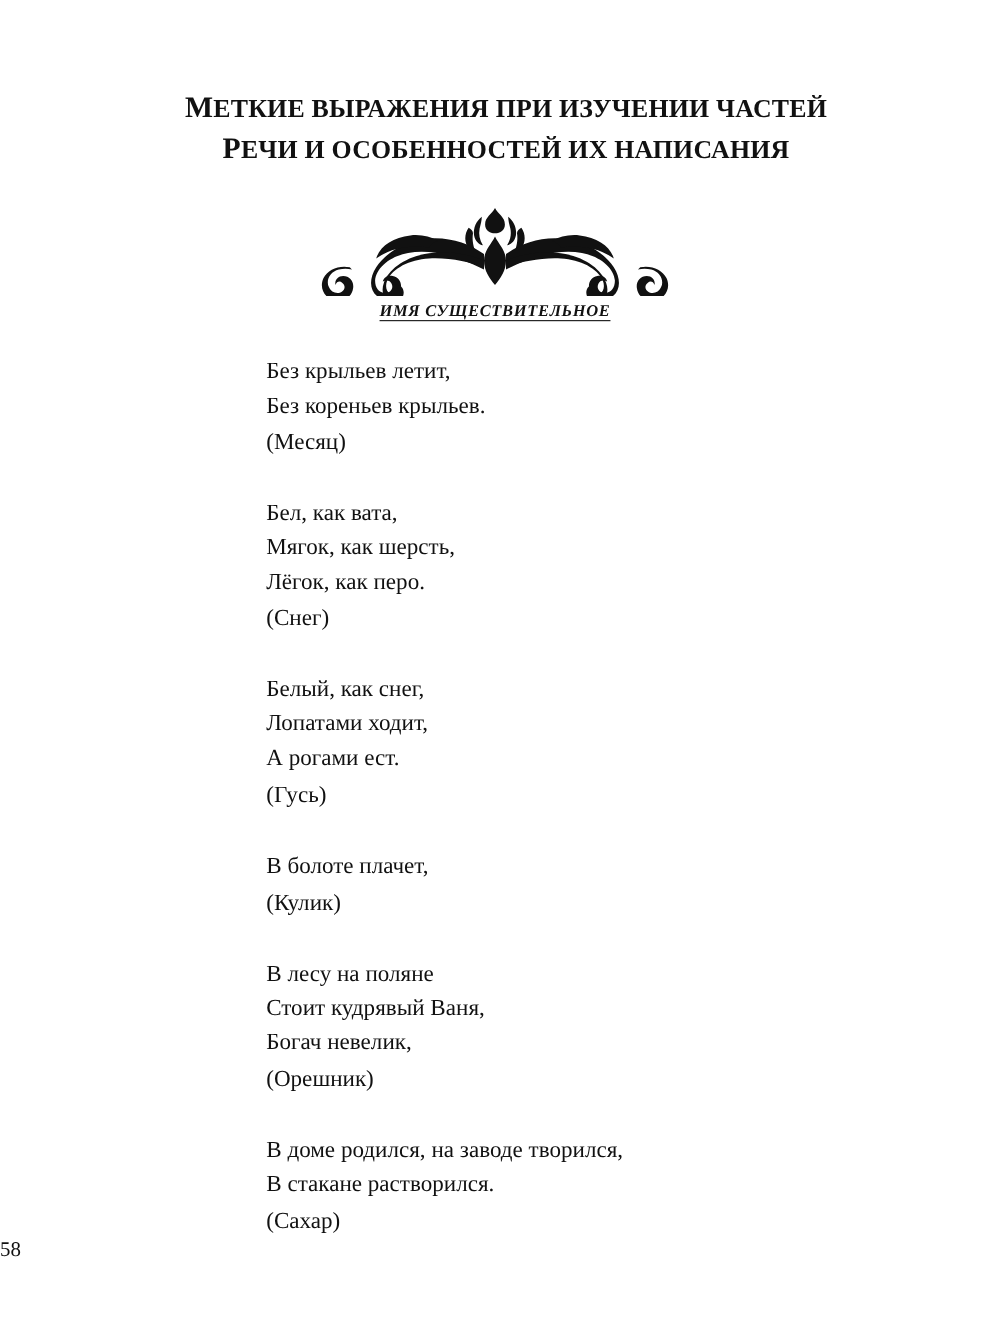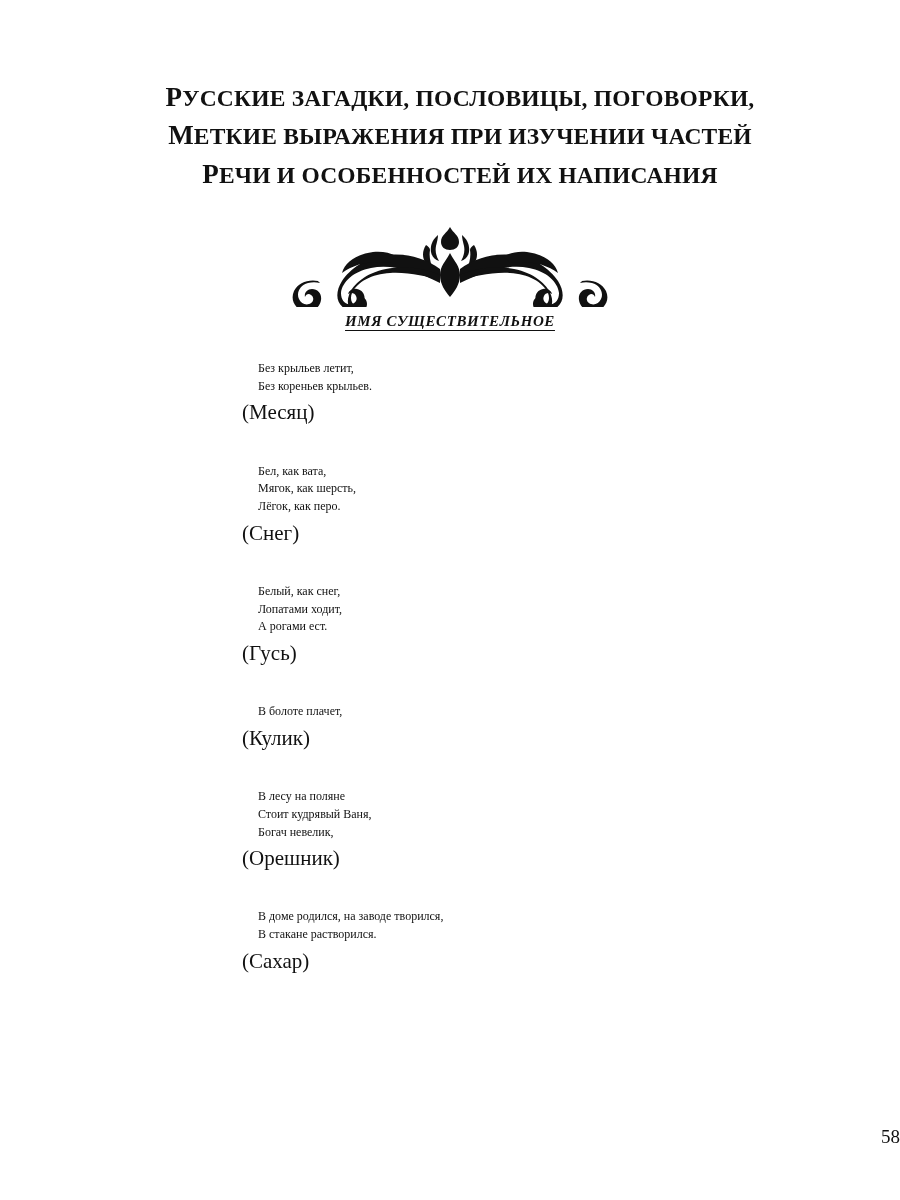--- a/index.html
+++ b/index.html
@@ -60,48 +60,46 @@
     padding-left: 52px;
     box-sizing: border-box;
   }
   .riddle {
     margin-bottom: 34px;
   }
   .riddle:last-child {
     margin-bottom: 0;
   }
   .riddle-line {
-    font-size: 12px;
+    font-size: 21px;
     line-height: 1.48;
     white-space: nowrap;
-    margin-left: 16px;
   }
   .riddle-answer {
     font-size: 21px;
     line-height: 1.48;
     text-align: left;
     padding-right: 62px;
     margin-top: 2px;
   }
   .page-number {
     position: absolute;
     left: 0;
     right: 0;
     bottom: 52px;
-    text-align: right;
+    text-align: left;
     font-size: 19px;
   }
 </style>
 </head>
 <body>
 
 <div class="page">
 
   <h1 class="doc-title">
-    <span class="line"><span class="cap">Р</span>УССКИЕ ЗАГАДКИ, ПОСЛОВИЦЫ, ПОГОВОРКИ,</span>
     <span class="line"><span class="cap">М</span>ЕТКИЕ ВЫРАЖЕНИЯ ПРИ ИЗУЧЕНИИ ЧАСТЕЙ</span>
     <span class="line"><span class="cap">Р</span>ЕЧИ И ОСОБЕННОСТЕЙ ИХ НАПИСАНИЯ</span>
   </h1>
 
   <svg class="ornament" viewBox="0 0 420 86" aria-hidden="true">
     <g fill="#111111">
 
       <path d="M210 6 c-3 6 -9 8 -9 15 c0 5 4 8 9 8 c5 0 9 -3 9 -8 c0 -7 -6 -9 -9 -15 z"></path>
       <path d="M198 14 c-5 4 -8 10 -7 17 c1 5 4 8 8 9 c-3 -5 -4 -10 -3 -15 c1 -4 2 -8 2 -11 z"></path>
       <path d="M222 14 c5 4 8 10 7 17 c-1 5 -4 8 -8 9 c3 -5 4 -10 3 -15 c-1 -4 -2 -8 -2 -11 z"></path>

